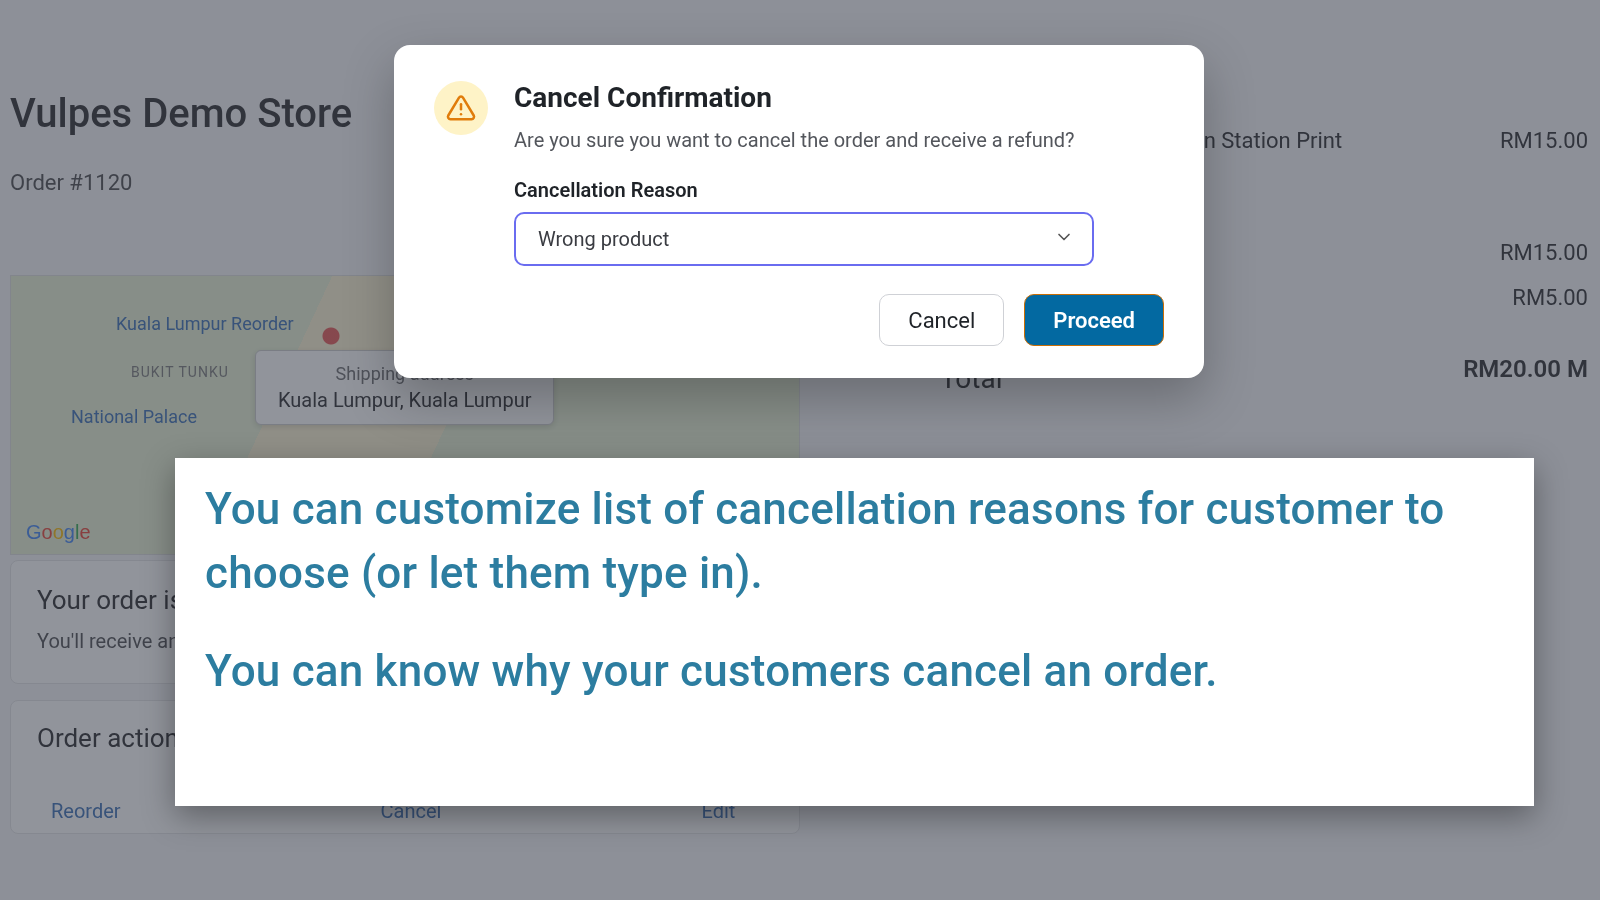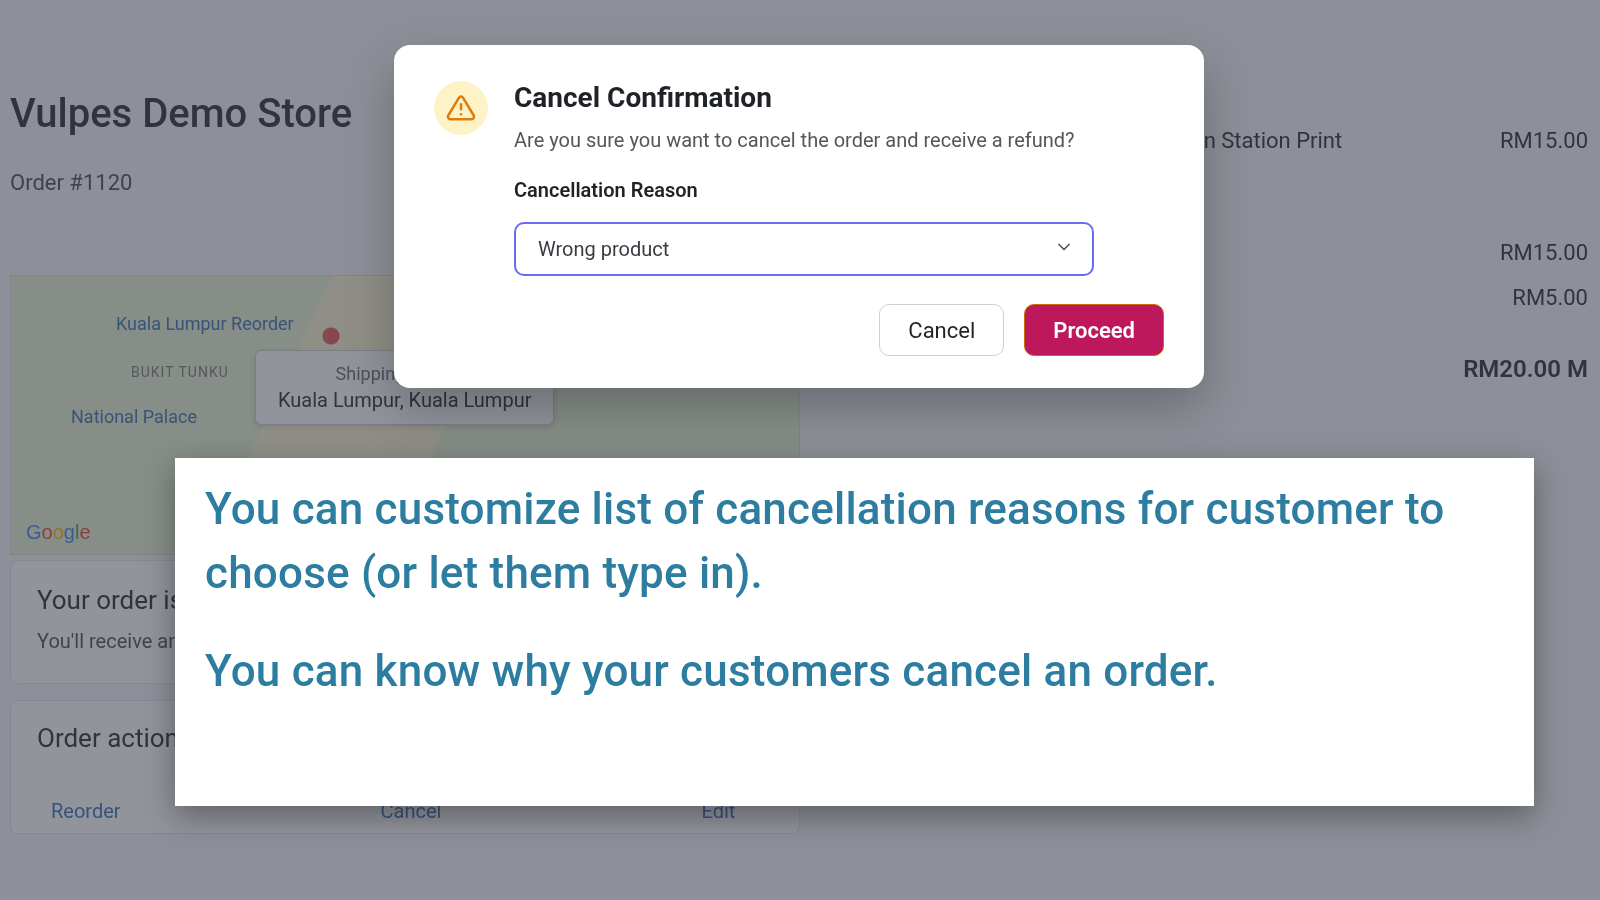--- a/index.html
+++ b/index.html
@@ -94,36 +94,36 @@
   .modal-head { display:flex; gap:26px; }
   .warn-badge {
     flex:0 0 54px; width:54px; height:54px; border-radius:50%;
     background:#FEF3C7; display:flex; align-items:center; justify-content:center;
   }
   .warn-badge svg { width:30px; height:30px; }
   .modal-title { font-size:28px; font-weight:700; color:#1f2328; }
   .modal-sub   { font-size:20px; color:#53565c; margin-top:14px; }
   .field-label { font-size:20px; font-weight:600; color:#1f2328; margin-top:26px; }
   .select {
-    margin-top:20px; width:580px; height:54px;
+    margin-top:10px; width:580px; height:54px;
     border:2px solid #6a6cf0; border-radius:10px;
     display:flex; align-items:center; justify-content:space-between;
     padding:0 18px 0 22px;
     gap:44px;
   }
   .select .val { font-size:20px; color:#3a3c42; }
   .select .chev svg { width:20px; height:20px; }
   .modal-actions { display:flex; justify-content:flex-end; gap:20px; margin-top:28px; }
   .btn {
     height:52px; padding:0 28px; border-radius:10px;
     font-size:22px; display:flex; align-items:center;
     cursor:pointer;
   }
   .btn.cancel { background:#fff; border:1px solid #cfd1d6; color:#1f2328; }
-  .btn.proceed{ background:#be185d; border:1px solid #c96e06; color:#fff; font-weight:600; }
+  .btn.proceed{ background:#0369a1; border:1px solid #c96e06; color:#fff; font-weight:600; }
 
   
   .caption {
     position:absolute; left:175px; top:458px; width:1359px; height:348px;
     background:#fff; box-shadow:0 10px 30px rgba(0,0,0,.35);
     padding:20px 30px 10px;
   }
   .caption p {
     font-size:44px; line-height:1.45; color:#2C7DA0; font-weight:500;
     letter-spacing:.2px;

